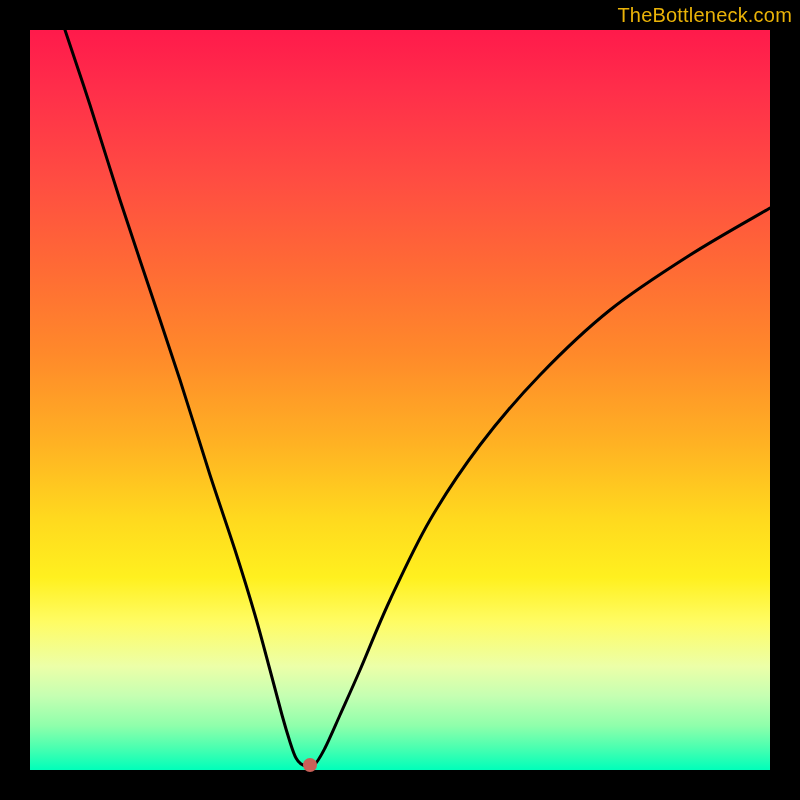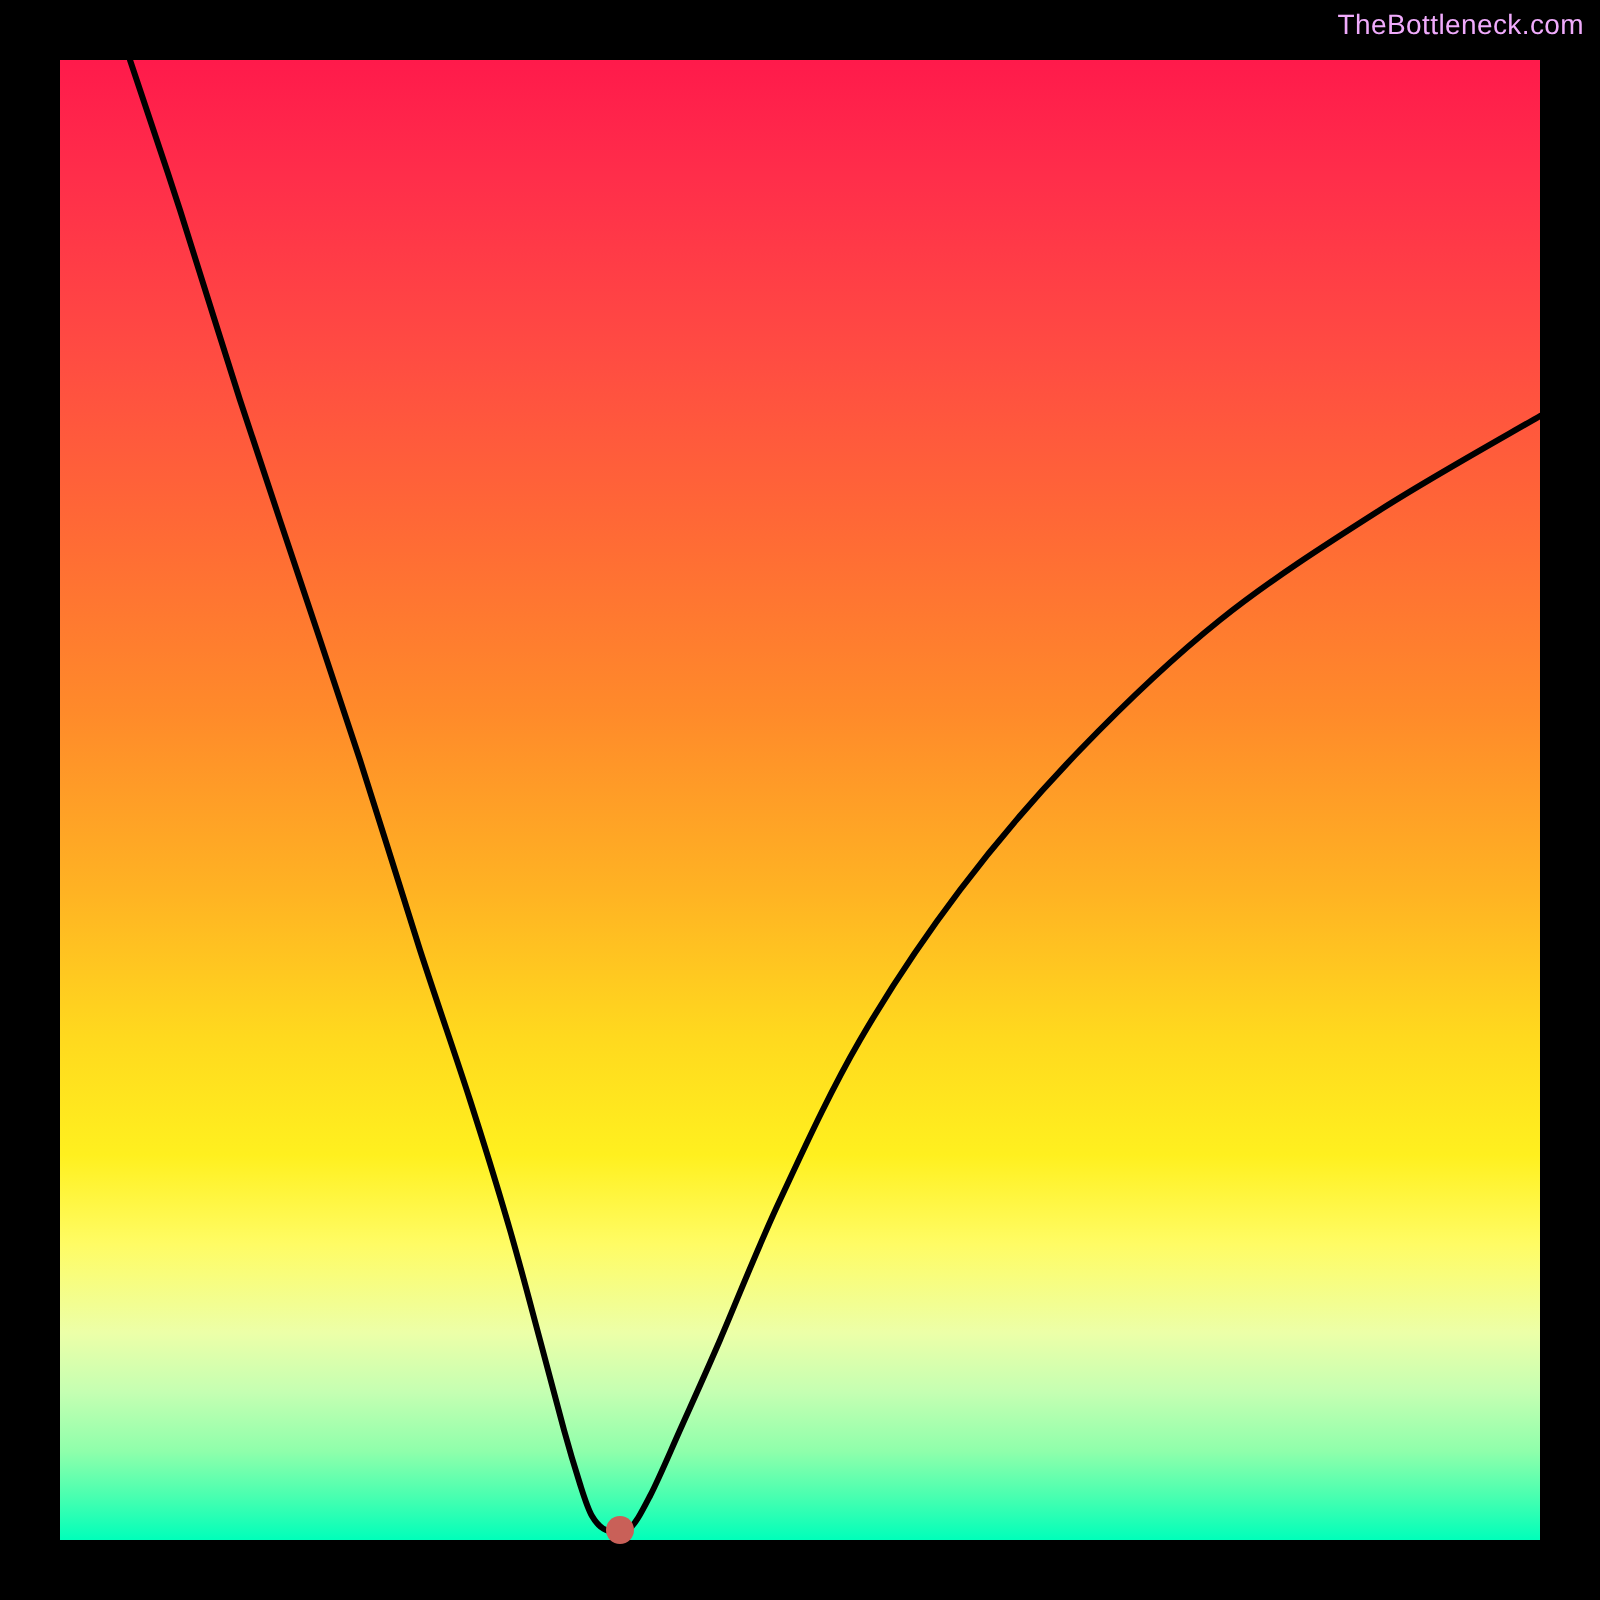--- a/index.html
+++ b/index.html
@@ -41,22 +41,22 @@
       #c5ffb2 90%,
       #8fffab 94%,
       #4affb0 97%,
       #00ffba 100%
     );
   }
   .watermark {
     position: absolute;
     top: 4px;
     right: 8px;
-    color: #f0abfc;
-    font-size: 14px;
+    color: #eab308;
+    font-size: 20px;
     font-weight: 500;
     letter-spacing: 0.2px;
     user-select: none;
   }
   svg.curve {
     position: absolute;
     left: 0;
     top: 0;
     width: 740px;
     height: 740px;

